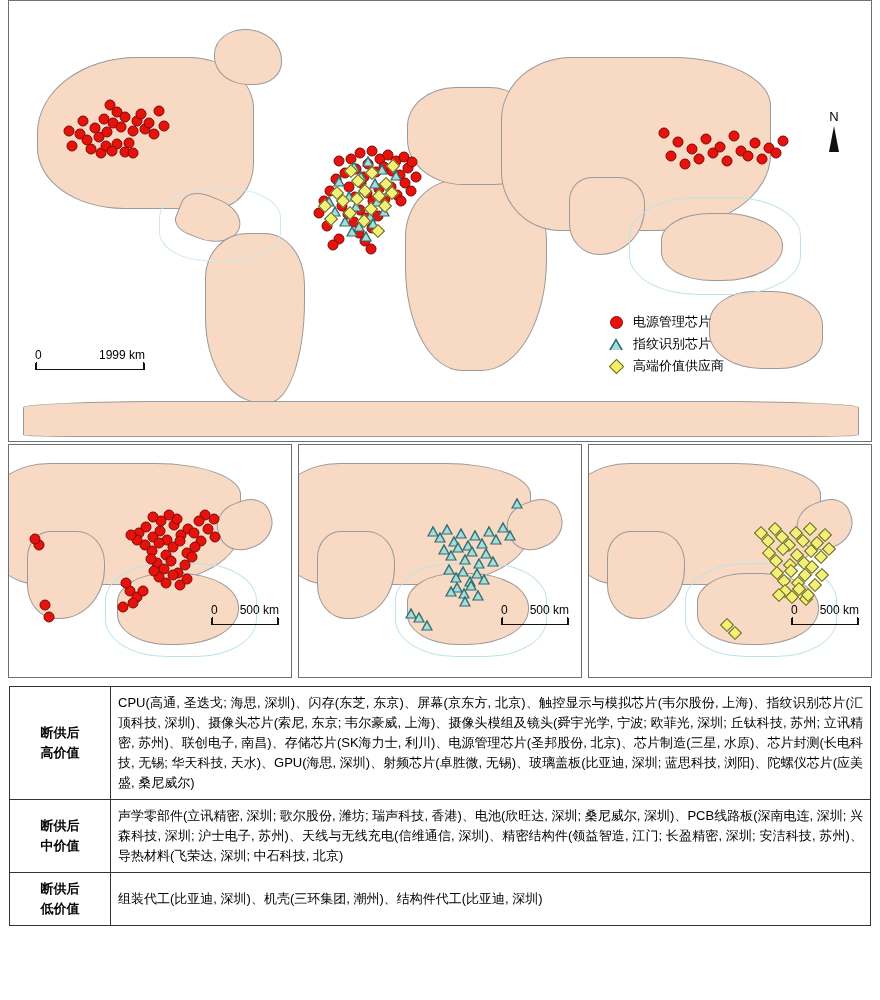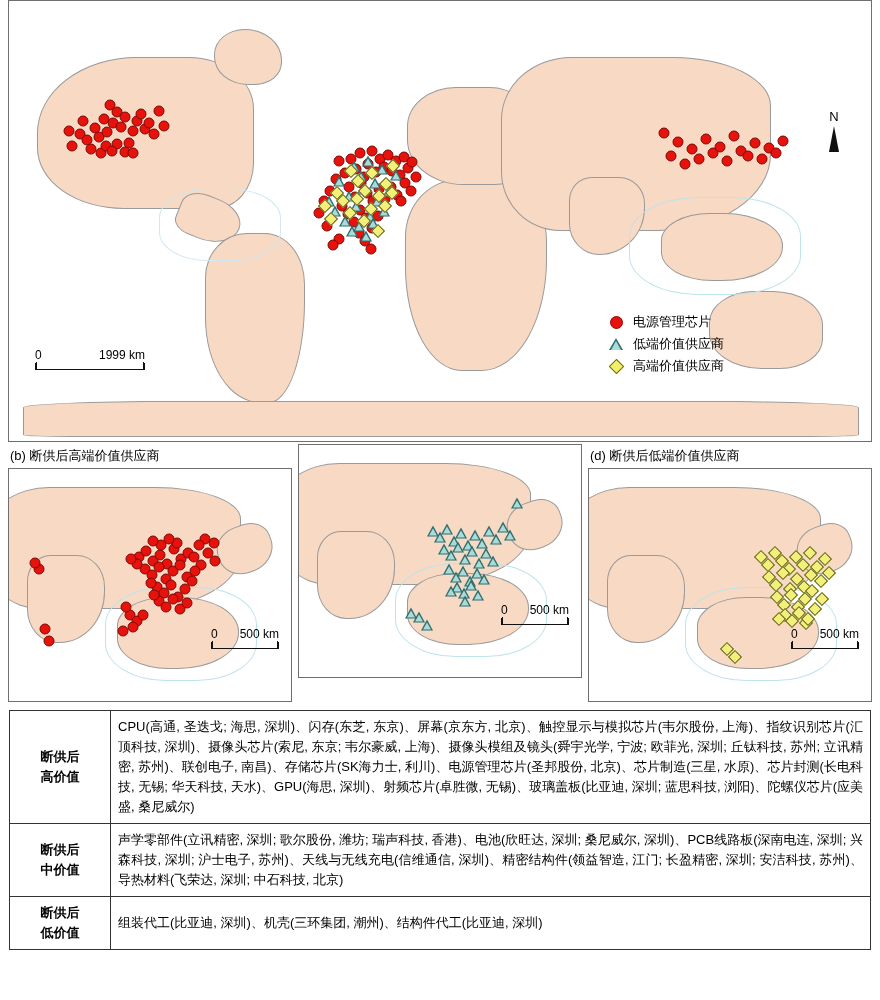--- a/index.html
+++ b/index.html
@@ -408,35 +408,34 @@
       <div class="legend-row">
         <span class="legend-sym">
             <span class="sym-circle"></span>
           </span>
         <span class="legend-label">电源管理芯片</span>
       </div>
       <div class="legend-row">
         <span class="legend-sym">
             <span class="sym-tri-in"></span>
           </span>
-        <span class="legend-label">低端价值供应商</span>
+        <span class="legend-label">指纹识别芯片</span>
       </div>
       <div class="legend-row">
         <span class="legend-sym">
             <span class="sym-dia"></span>
           </span>
         <span class="legend-label">高端价值供应商</span>
       </div>
     </div>
   </div>
 
   <div class="small-row">
 
     <div class="small-col">
-      <div class="panel-title">(b) 断供后高端价值供应商</div>
       <div class="map-frame small-frame" id="panel-b-frame">
         <div class="ocean"></div>
         <div class="landmass" style="left:-20px; top:18px; width:250px; height:120px; border-radius:24% 34% 40% 20%/34% 26% 46% 36%;"></div>
         <div class="landmass" style="left:18px; top:86px; width:76px; height:86px; border-radius:30% 36% 58% 38%;"></div>
         <div class="landmass" style="left:108px; top:128px; width:120px; height:70px; border-radius:40% 48% 50% 42%;"></div>
         <div class="landmass" style="left:208px; top:56px; width:54px; height:46px; border-radius:45% 40% 50% 45%; transform:rotate(-20deg);"></div>
         <div class="coast" style="left:96px; top:118px; width:150px; height:92px;"></div>
         <div class="layer" id="b-high">
             <div class="pt pt-hi" style="left: 130px; top: 88px;"></div>
             <div class="pt pt-hi" style="left: 137px; top: 82px;"></div>
@@ -551,21 +550,20 @@
           <div class="labels">
             <span>0</span>
             <span>500 km</span>
           </div>
           <div class="bar"></div>
         </div>
       </div>
     </div>
 
     <div class="small-col">
-      <div class="panel-title">(d) 断供后低端价值供应商</div>
       <div class="map-frame small-frame" id="panel-d-frame">
         <div class="ocean"></div>
         <div class="landmass" style="left:-20px; top:18px; width:250px; height:120px; border-radius:24% 34% 40% 20%/34% 26% 46% 36%;"></div>
         <div class="landmass" style="left:18px; top:86px; width:76px; height:86px; border-radius:30% 36% 58% 38%;"></div>
         <div class="landmass" style="left:108px; top:128px; width:120px; height:70px; border-radius:40% 48% 50% 42%;"></div>
         <div class="landmass" style="left:208px; top:56px; width:54px; height:46px; border-radius:45% 40% 50% 45%; transform:rotate(-20deg);"></div>
         <div class="coast" style="left:96px; top:118px; width:150px; height:92px;"></div>
         <div class="layer" id="d-low">
             <div class="pt pt-lo" style="left: 172px; top: 88px;"></div>
             <div class="pt pt-lo" style="left: 179px; top: 96px;"></div>

